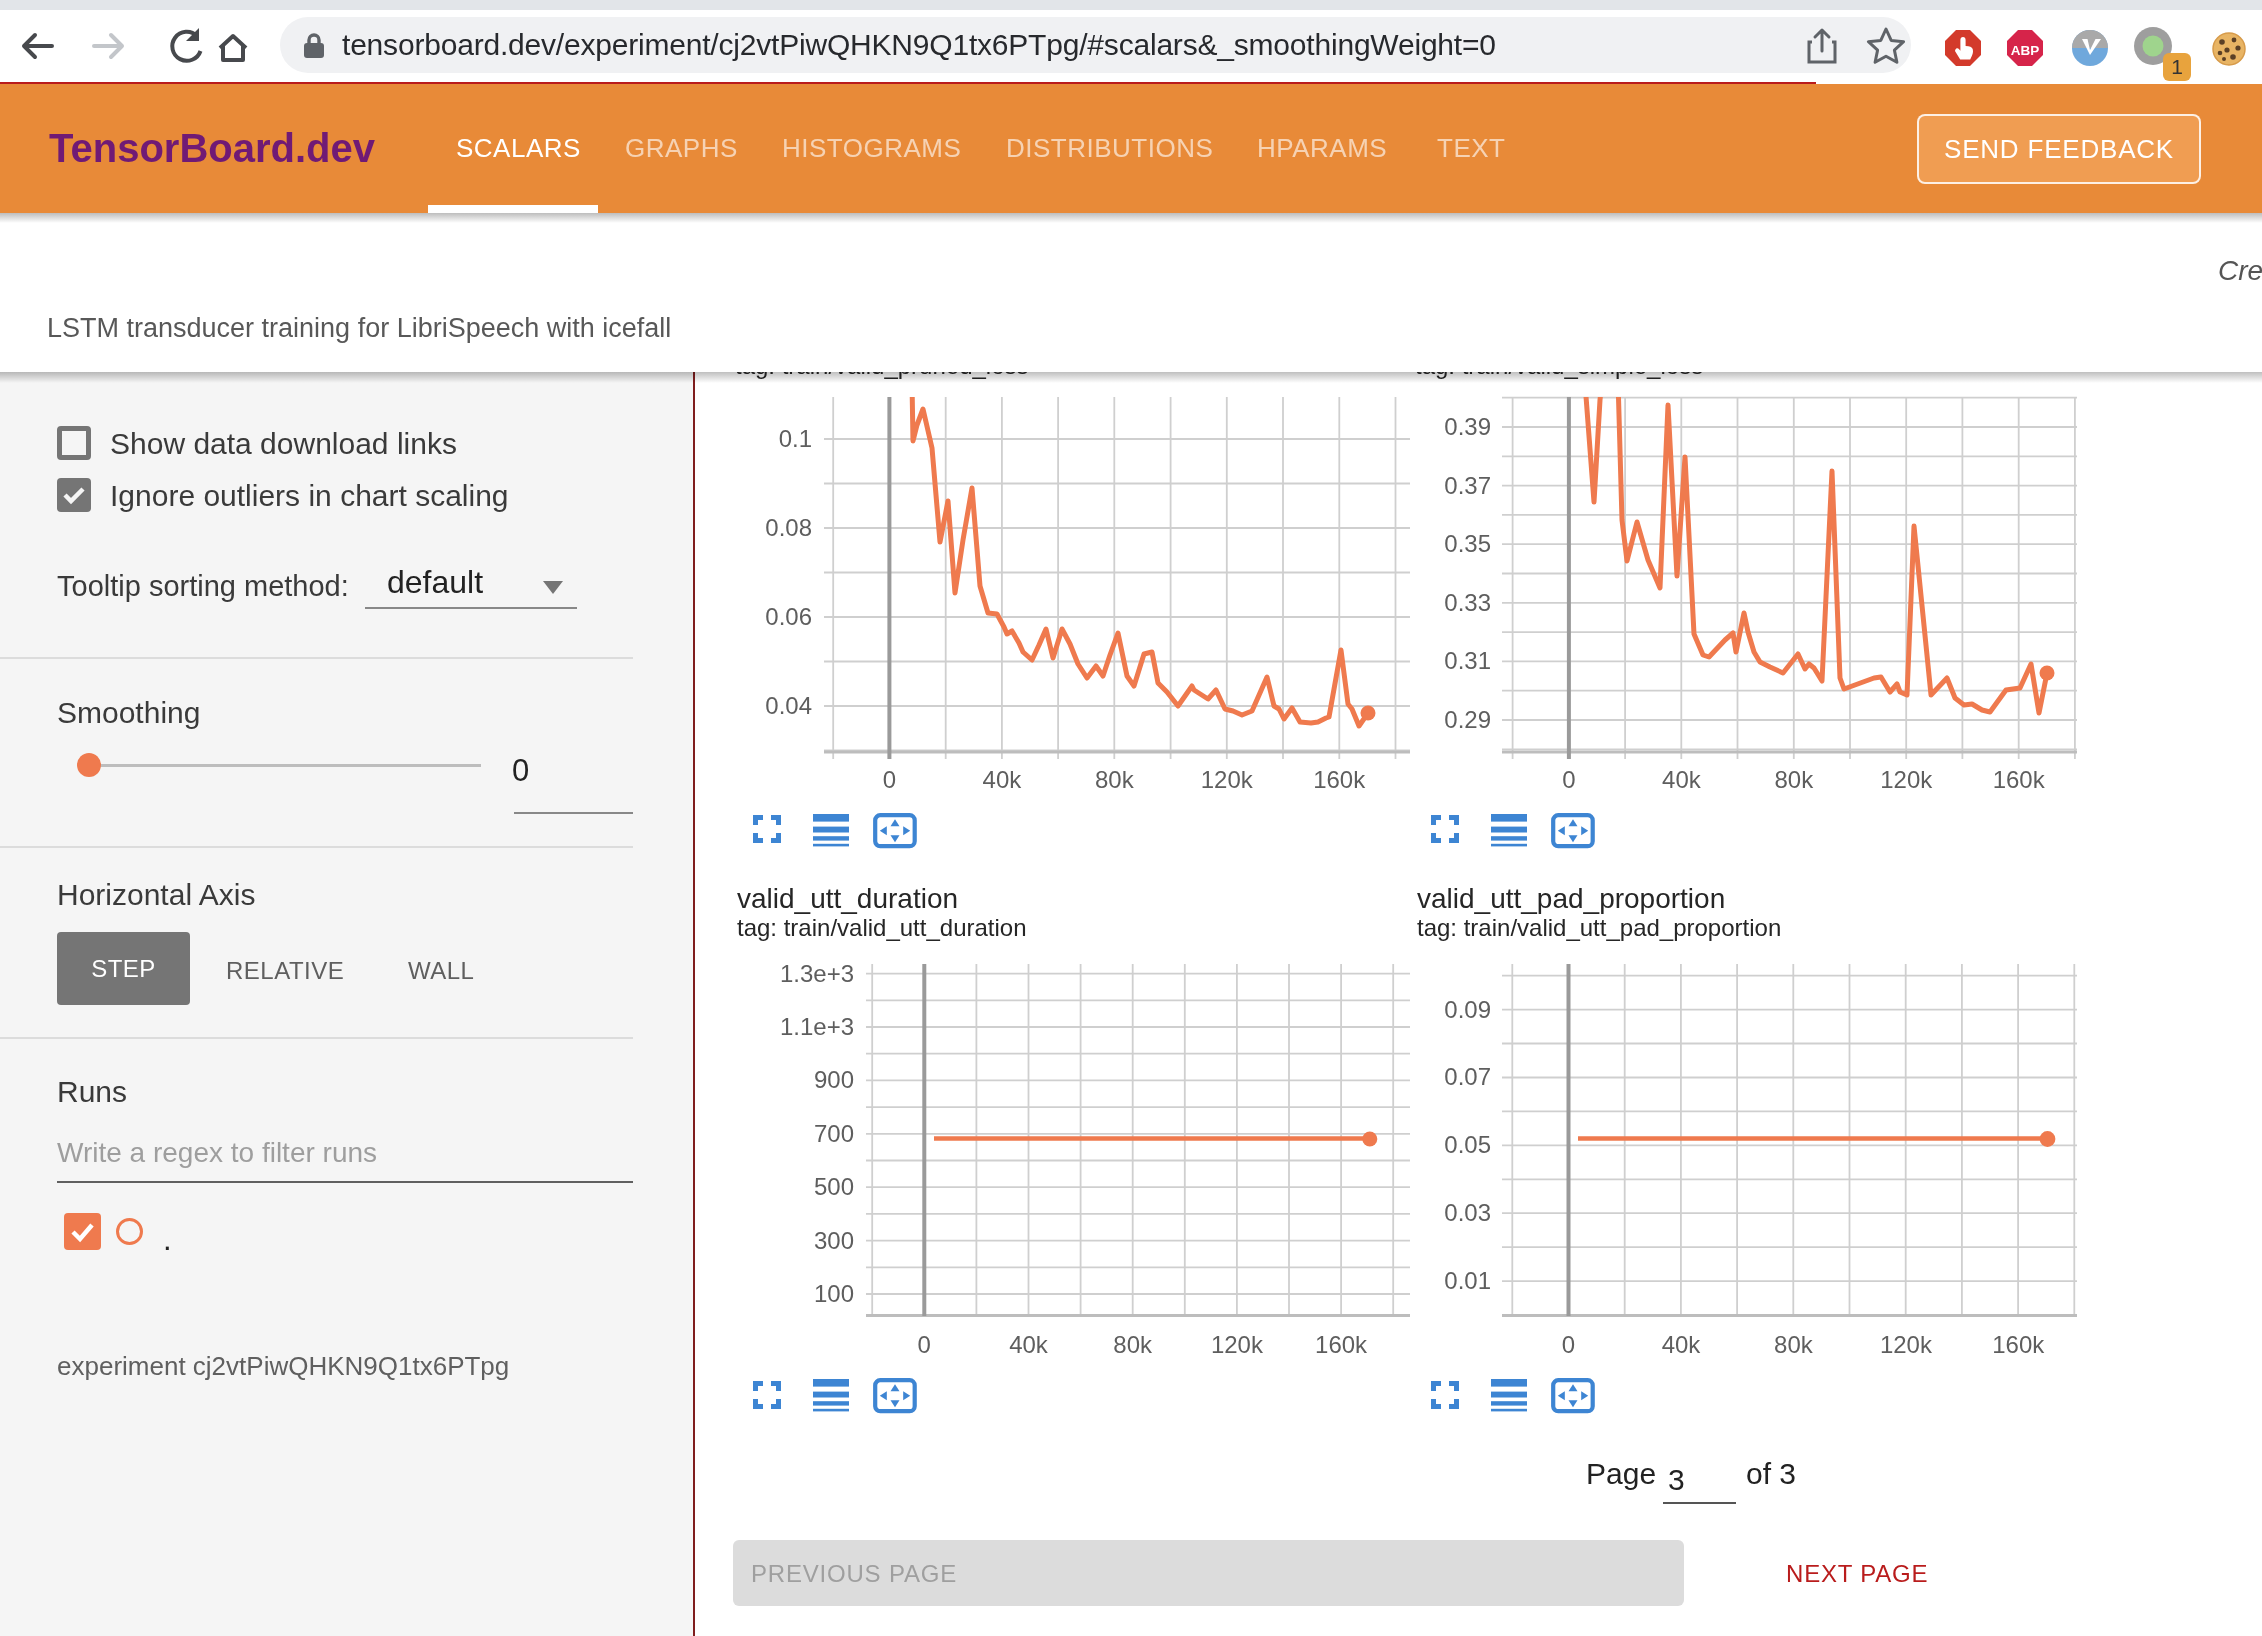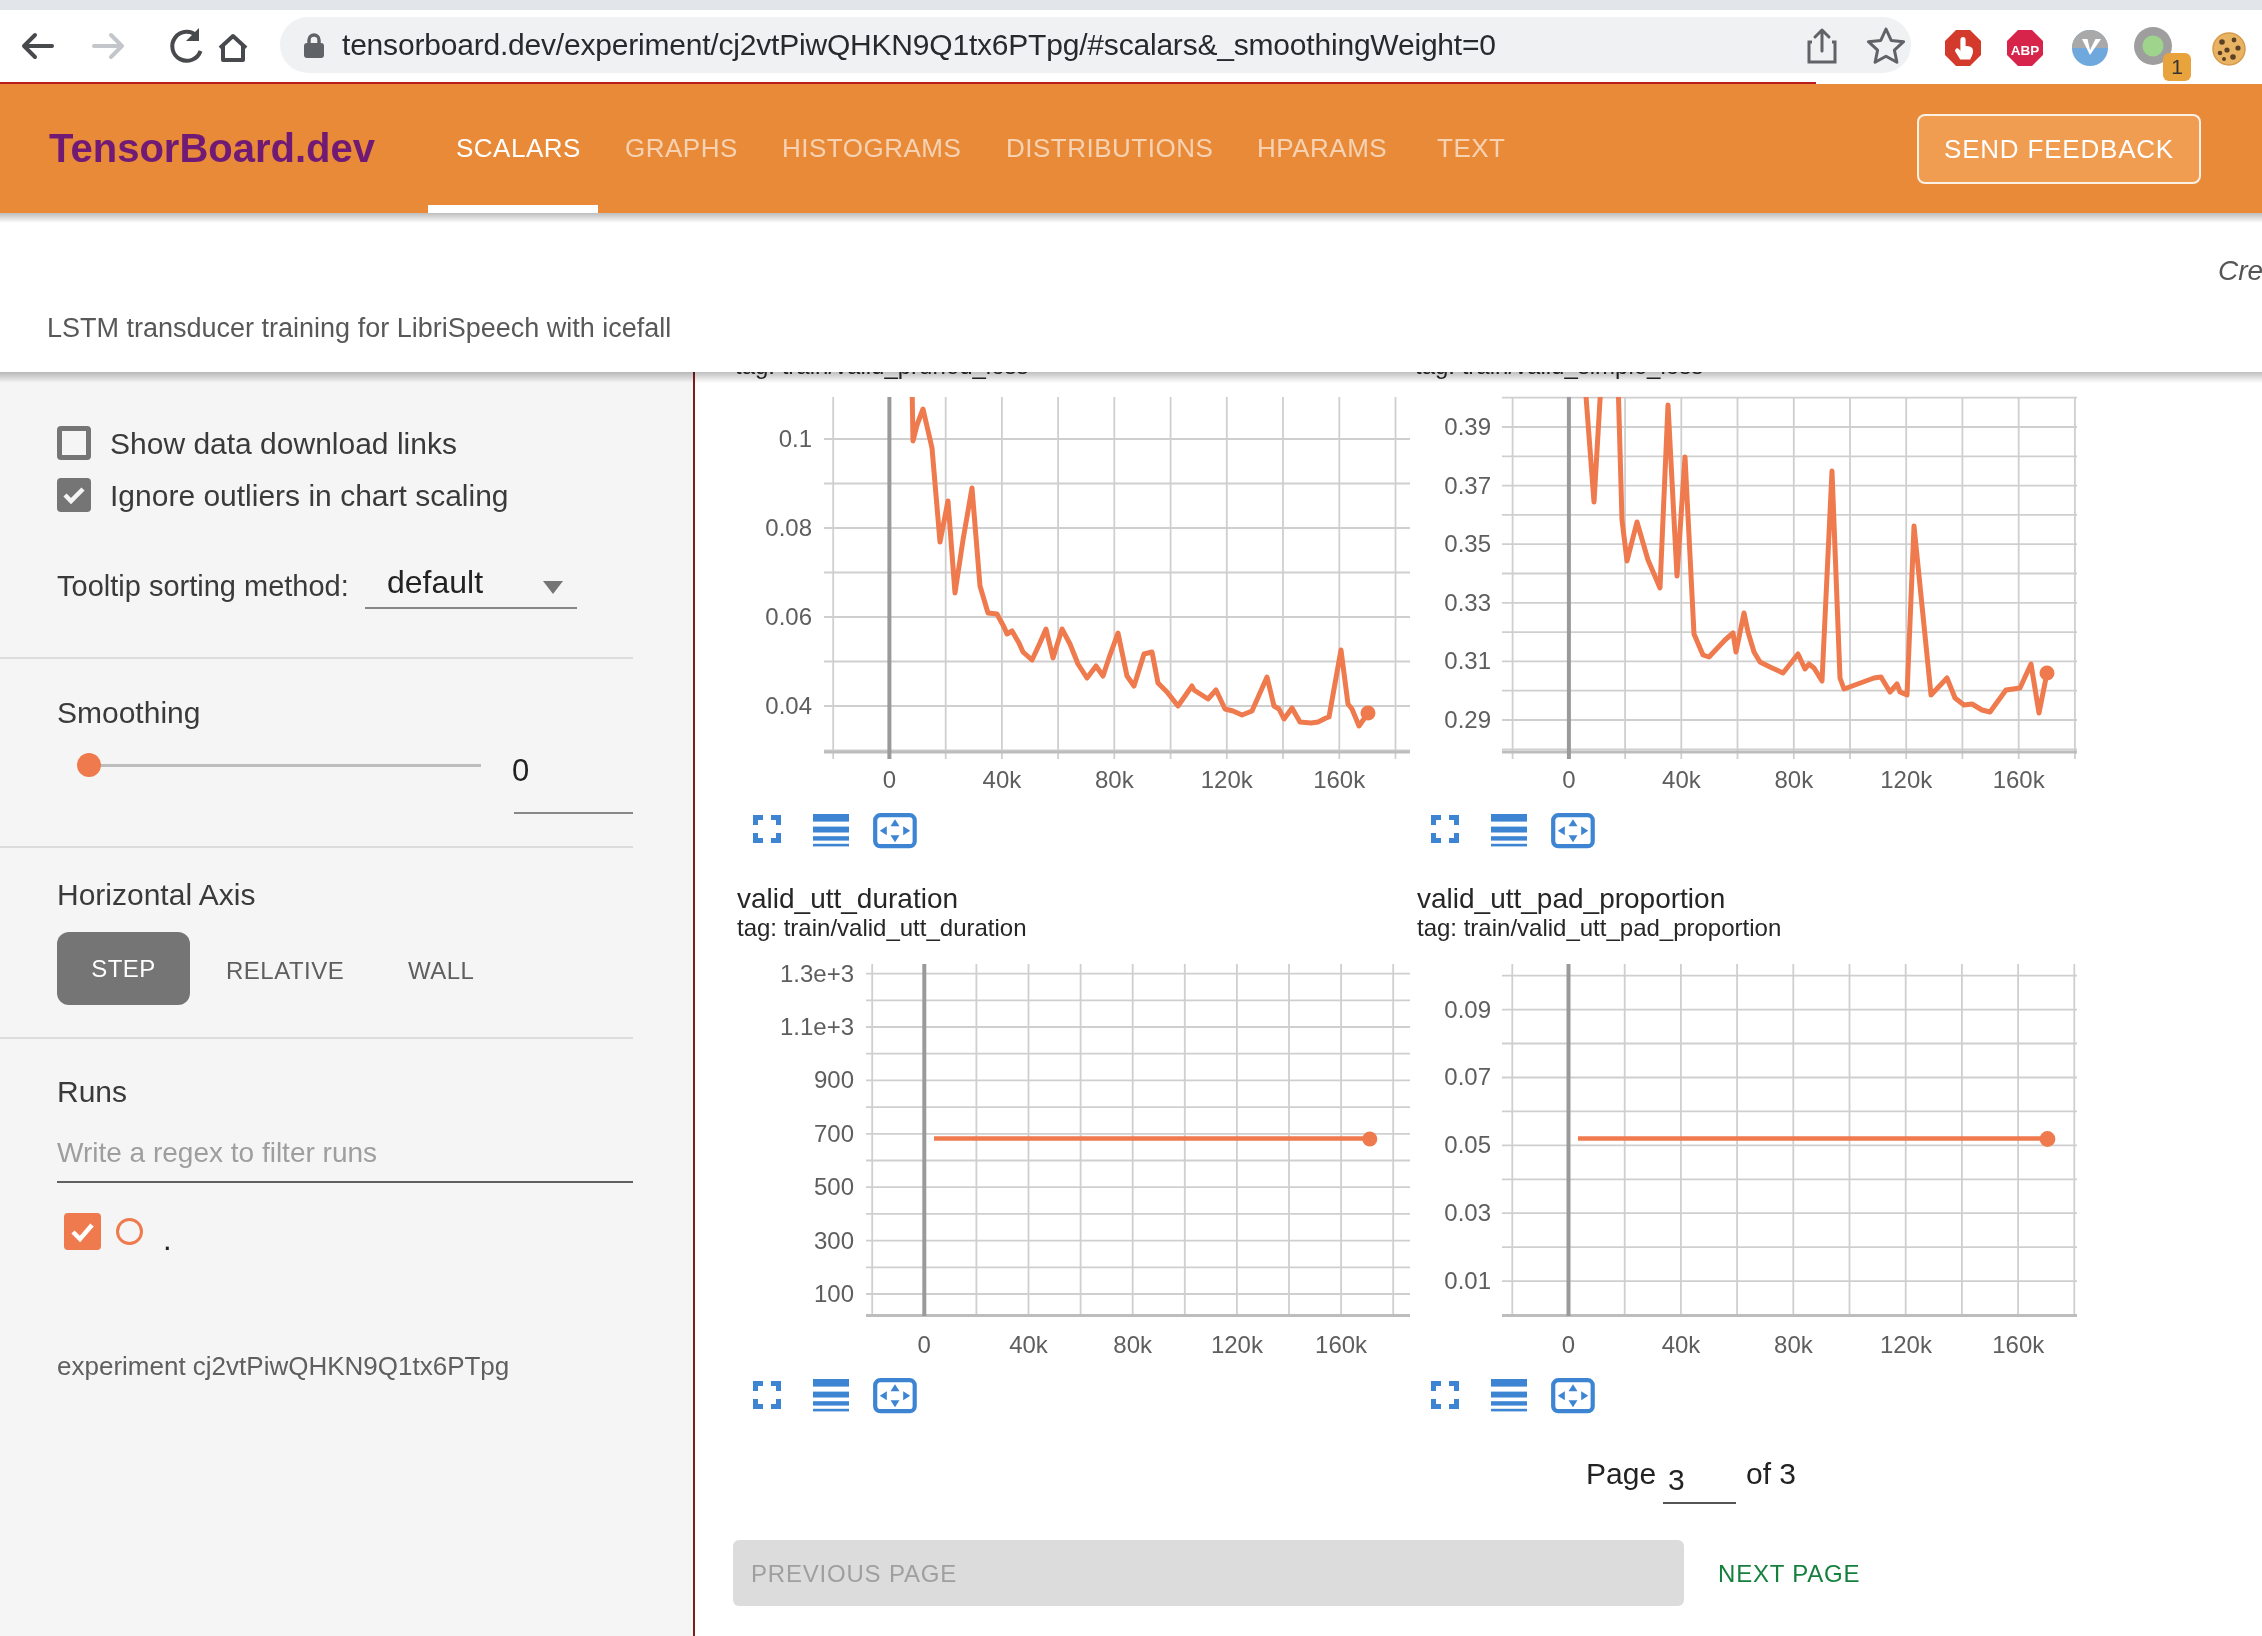--- a/index.html
+++ b/index.html
@@ -112,21 +112,21 @@
 
   <div class="abs" style="left:57px;top:324px;font-size:30px;color:#3a3a3a">Smoothing</div>
   <div class="abs" style="left:87px;top:392px;width:394px;height:3px;background:#bdbdbd"></div>
   <div class="abs" style="left:77px;top:381px;width:24px;height:24px;border-radius:50%;background:#ef7a4e"></div>
   <div class="abs" style="left:512px;top:381px;font-size:31px;color:#222">0</div>
   <div class="abs" style="left:514px;top:440px;width:119px;height:2px;background:#888"></div>
 
   <div class="abs" style="left:0;top:474px;width:633px;height:2px;background:#dcdcdc"></div>
 
   <div class="abs" style="left:57px;top:506px;font-size:30px;color:#3a3a3a">Horizontal Axis</div>
-  <div class="abs" style="left:57px;top:560px;width:133px;height:73px;background:#757575;border-radius:12px;color:#fff;font-size:24px;text-align:center;line-height:73px;letter-spacing:0.5px">STEP</div>
+  <div class="abs" style="left:57px;top:560px;width:133px;height:73px;background:#757575;border-radius:4px;color:#fff;font-size:24px;text-align:center;line-height:73px;letter-spacing:0.5px">STEP</div>
   <div class="abs" style="left:226px;top:585px;font-size:24px;color:#5f5f5f;letter-spacing:0.5px">RELATIVE</div>
   <div class="abs" style="left:408px;top:585px;font-size:24px;color:#5f5f5f;letter-spacing:0.5px">WALL</div>
 
   <div class="abs" style="left:0;top:665px;width:633px;height:2px;background:#dcdcdc"></div>
 
   <div class="abs" style="left:57px;top:703px;font-size:30px;color:#3a3a3a">Runs</div>
   <div class="abs" style="left:57px;top:765px;font-size:28px;color:#9e9e9e">Write a regex to filter runs</div>
   <div class="abs" style="left:57px;top:809px;width:576px;height:2px;background:#606060"></div>
 
   <div class="abs" style="left:64px;top:841px;width:37px;height:37px;background:#ef7a4e;border-radius:4px"></div>
@@ -335,13 +335,13 @@
 <text x="1415" y="374" font-size="24" fill="#262626">tag: train/valid_simple_loss</text>
 </svg>
 
 <div class="abs" style="left:1586px;top:1457px;font-size:30px;color:#222">Page</div>
 <div class="abs" style="left:1668px;top:1463px;font-size:30px;color:#222">3</div>
 <div class="abs" style="left:1663px;top:1502px;width:73px;height:2px;background:#555"></div>
 <div class="abs" style="left:1746px;top:1457px;font-size:30px;color:#222">of 3</div>
 
 <div class="abs" style="left:733px;top:1540px;width:951px;height:66px;background:#dcdcdc;border-radius:6px"></div>
 <div class="abs" style="left:751px;top:1560px;font-size:24px;color:#9f9f9f;letter-spacing:0.8px">PREVIOUS PAGE</div>
-<div class="abs" style="left:1718px;top:1560px;font-size:24px;color:#15803d;letter-spacing:0.8px">NEXT PAGE</div>
+<div class="abs" style="left:1786px;top:1560px;font-size:24px;color:#b91c1c;letter-spacing:0.8px">NEXT PAGE</div>
 
 </body></html>

